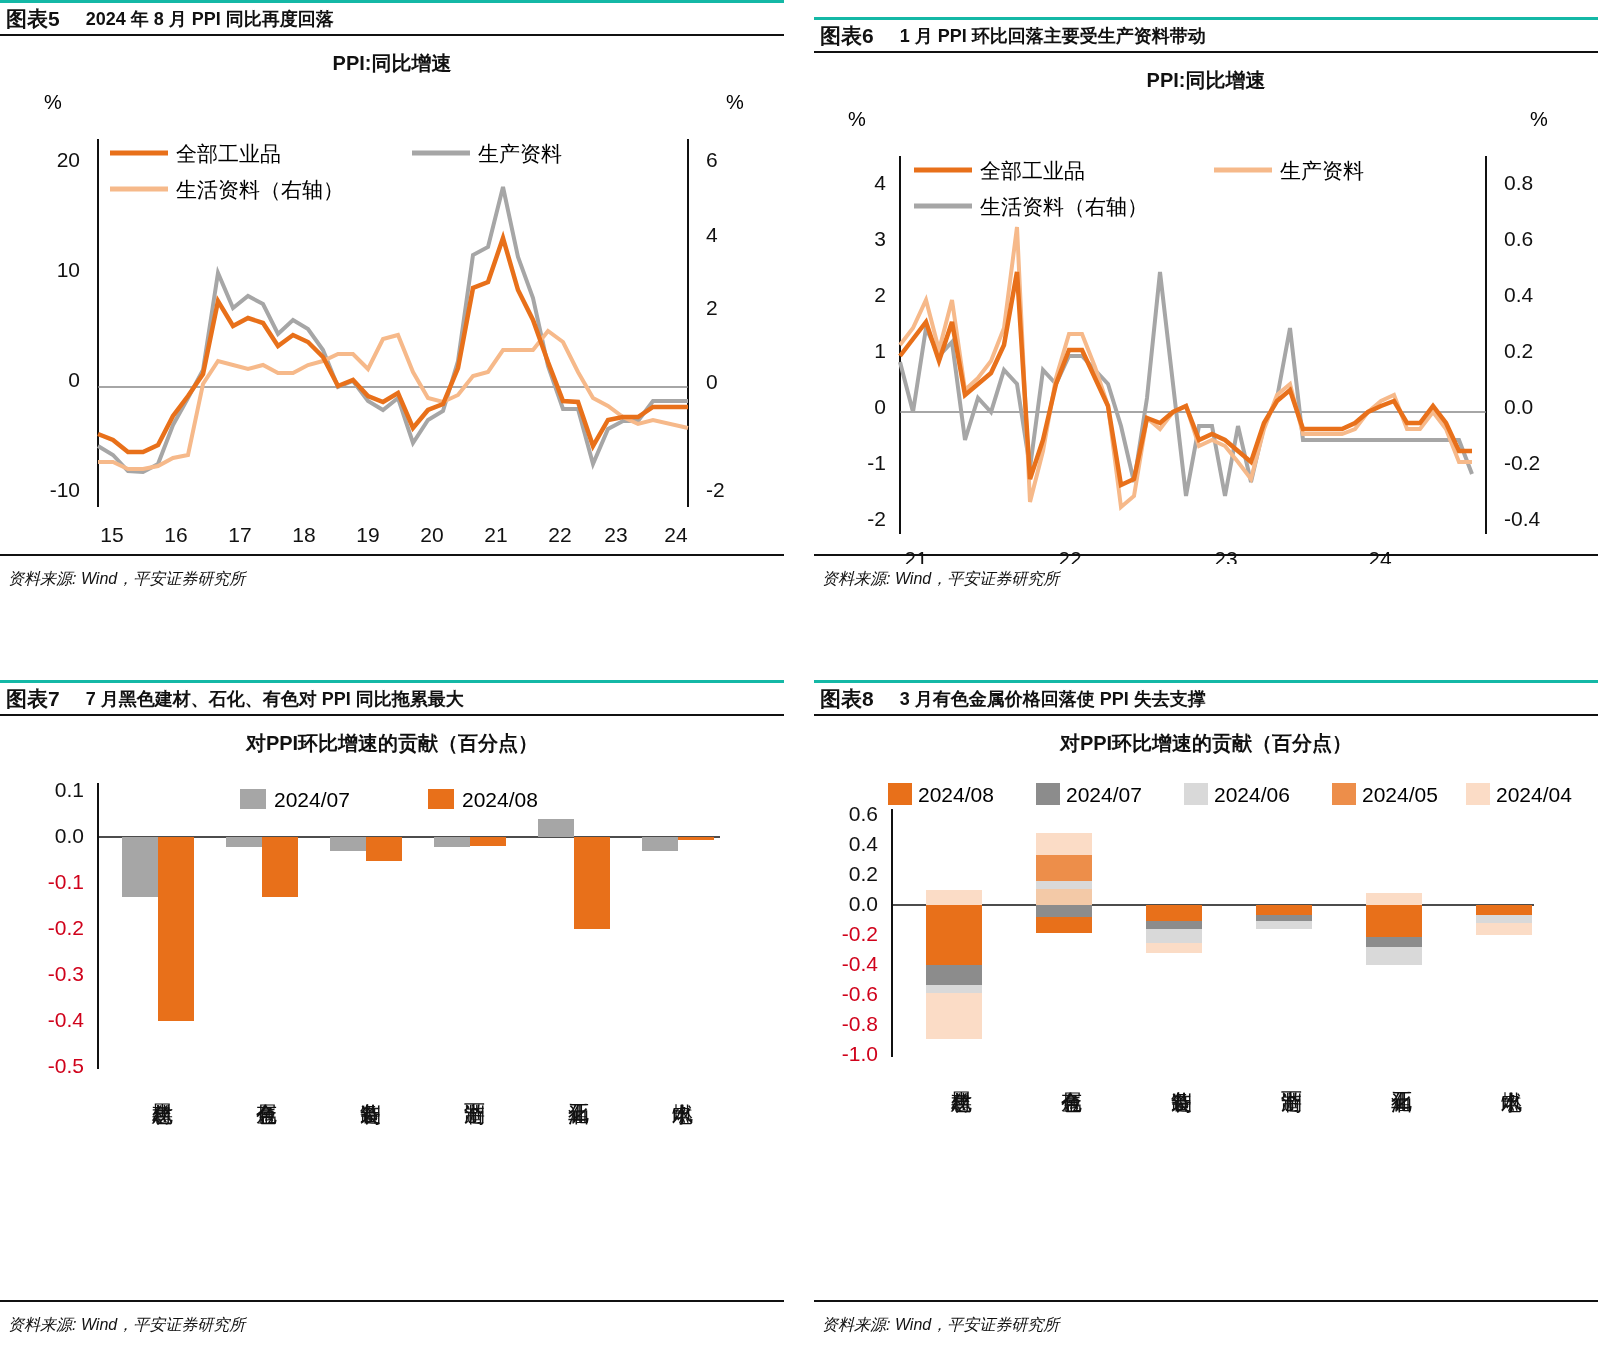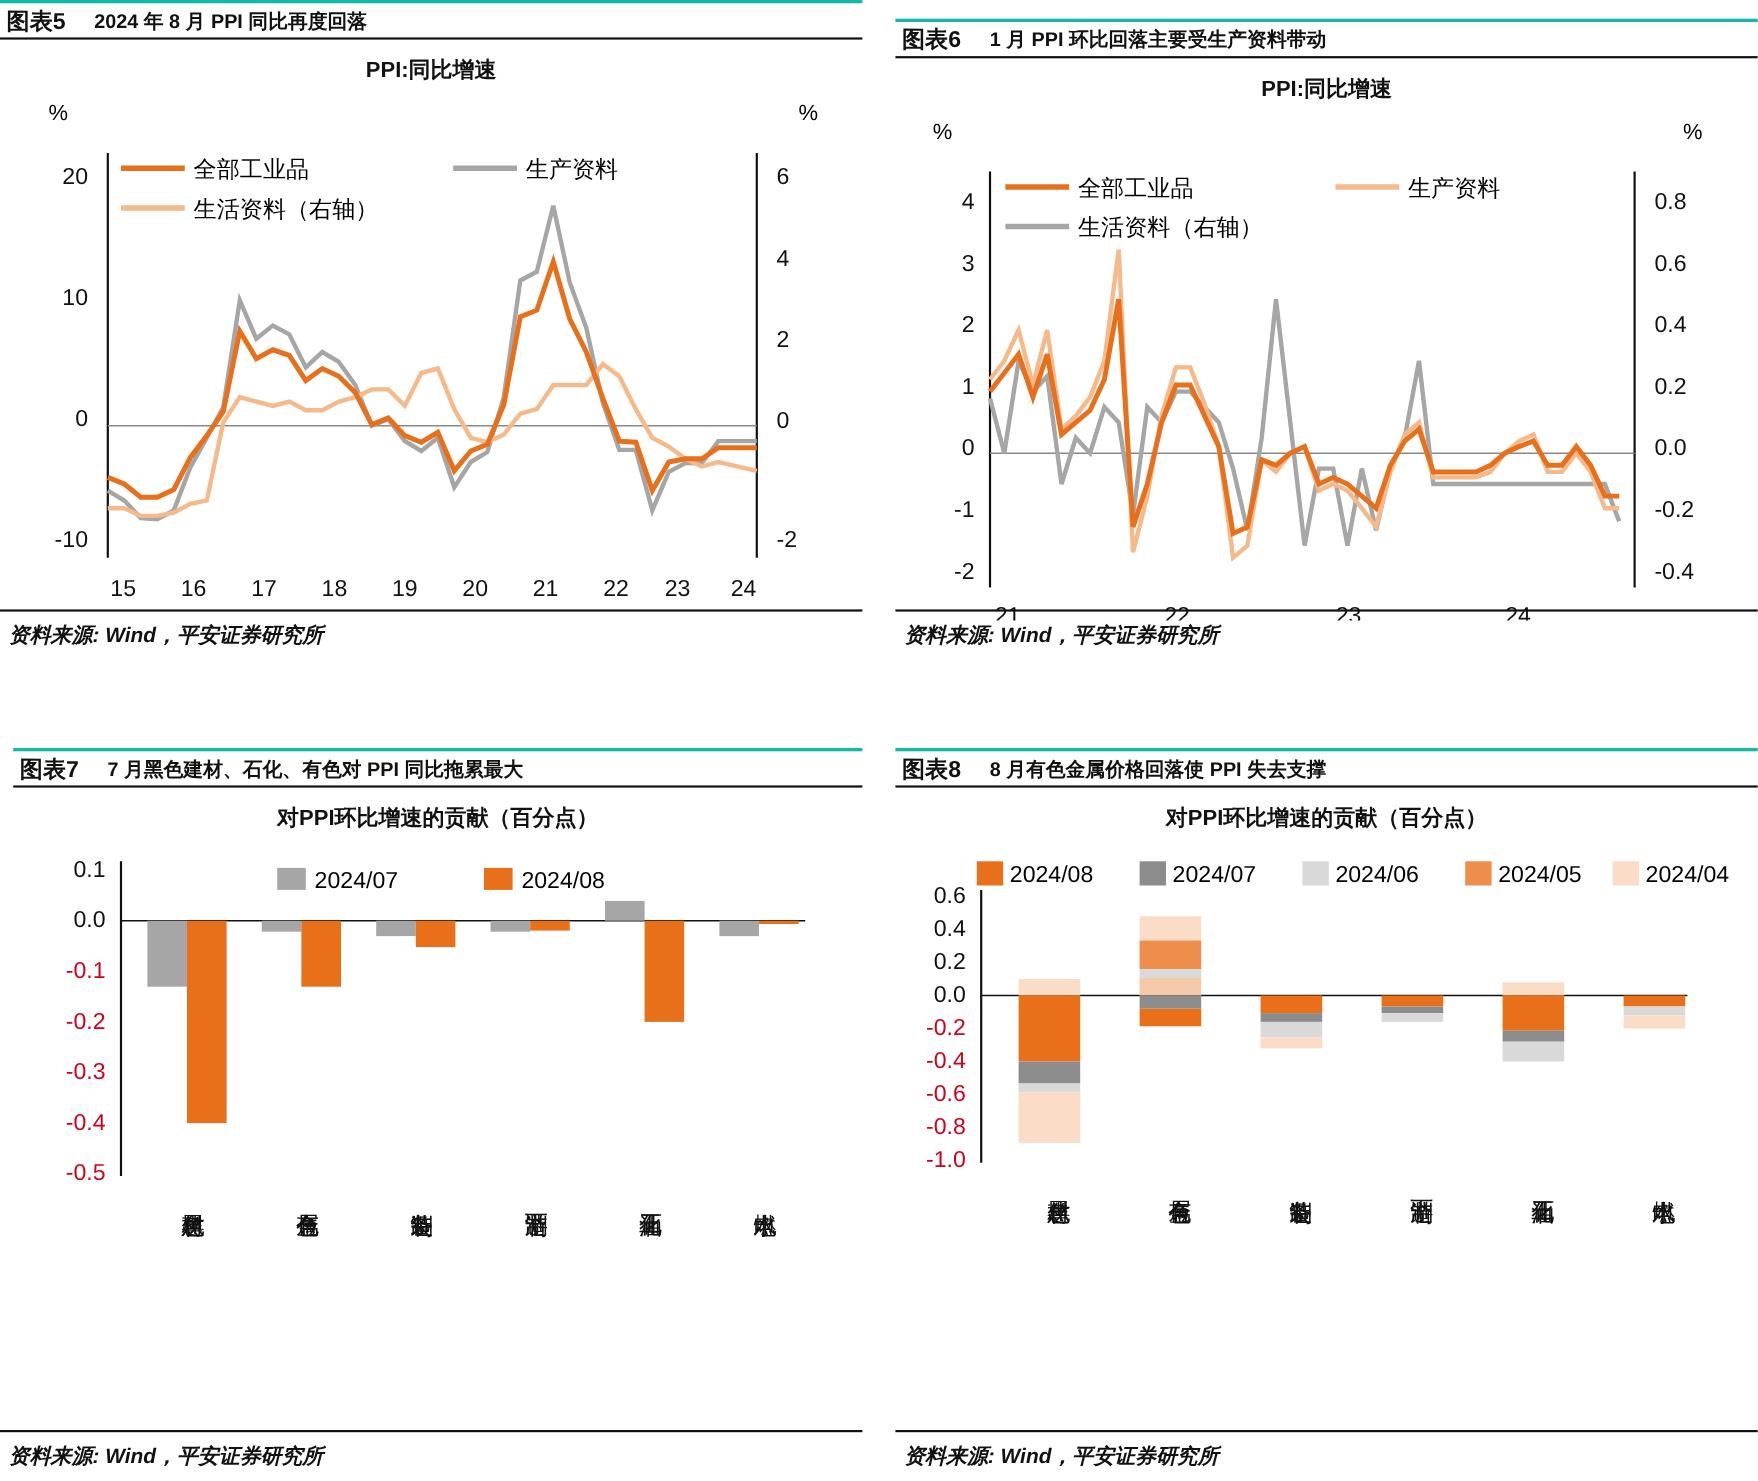--- a/index.html
+++ b/index.html
@@ -11,45 +11,44 @@
   }
   .grid{
     display:grid;
     grid-template-columns:784px 30px 784px;
     grid-template-rows:600px 80px 666px;
     width:1598px;height:1346px;
   }
   .panel{position:relative;}
   .panel-5{grid-column:1;grid-row:1;}
   .panel-6{grid-column:3;grid-row:1;margin-top:17px;}
-  .panel-7{grid-column:1;grid-row:3;padding-left:12px;}
+  .panel-7{grid-column:1;grid-row:3;}
   .panel-8{grid-column:3;grid-row:3;}
 
   
   .hdr{
     display:flex;align-items:center;
     border-top:3px solid #14b8a6;border-bottom:2px solid #111;
     height:36px;box-sizing:border-box;
     padding:0 6px;
   }
   .hdr .tag{
     font-weight:bold;font-size:21px;letter-spacing:0px;
     margin-right:26px;white-space:nowrap;
   }
   .hdr .ttl{
     font-weight:bold;font-size:18px;white-space:nowrap;
   }
   .src{
     position:absolute;left:0;right:0;bottom:0;
     border-top:2px solid #111;
     height:46px;line-height:46px;
-    font-style:italic;font-size:19px;
+    font-style:italic;font-size:16px;
     padding-left:8px;box-sizing:border-box;
     white-space:nowrap;
-    font-weight:bold;
   }
   .chart-title{
     text-align:center;font-weight:bold;font-size:20px;
     margin-top:14px;
   }
   .plotwrap{position:relative;}
   svg{display:block;}
   .axislbl{font-size:21px;fill:#111;}
   .axislbl-red{font-size:21px;fill:#d0021b;}
   .pct{font-size:20px;}
@@ -230,21 +229,21 @@
         <text x="579" y="330" class="catlbl" text-anchor="middle" writing-mode="tb">石油化工</text>
         <text x="683" y="330" class="catlbl" text-anchor="middle" writing-mode="tb">水电燃</text>
       </svg>
     </div>
     <div class="src">资料来源: Wind，平安证券研究所</div>
   </div>
 
   <div class="panel panel-8">
     <div class="hdr">
       <span class="tag">图表8</span>
-      <span class="ttl">8 月有色金属价格回落使 PPI 失去支撑</span>
+      <span class="ttl">3 月有色金属价格回落使 PPI 失去支撑</span>
     </div>
     <div class="chart-title">对PPI环比增速的贡献（百分点）</div>
     <div class="plotwrap">
       <svg width="784" height="540" viewBox="0 0 784 540">
 
         <rect x="74" y="26" width="24" height="22" fill="#E8701A"></rect>
         <text x="104" y="45" class="legend-txt">2024/08</text>
         <rect x="222" y="26" width="24" height="22" fill="#8C8C8C"></rect>
         <text x="252" y="45" class="legend-txt">2024/07</text>
         <rect x="370" y="26" width="24" height="22" fill="#D9D9D9"></rect>

